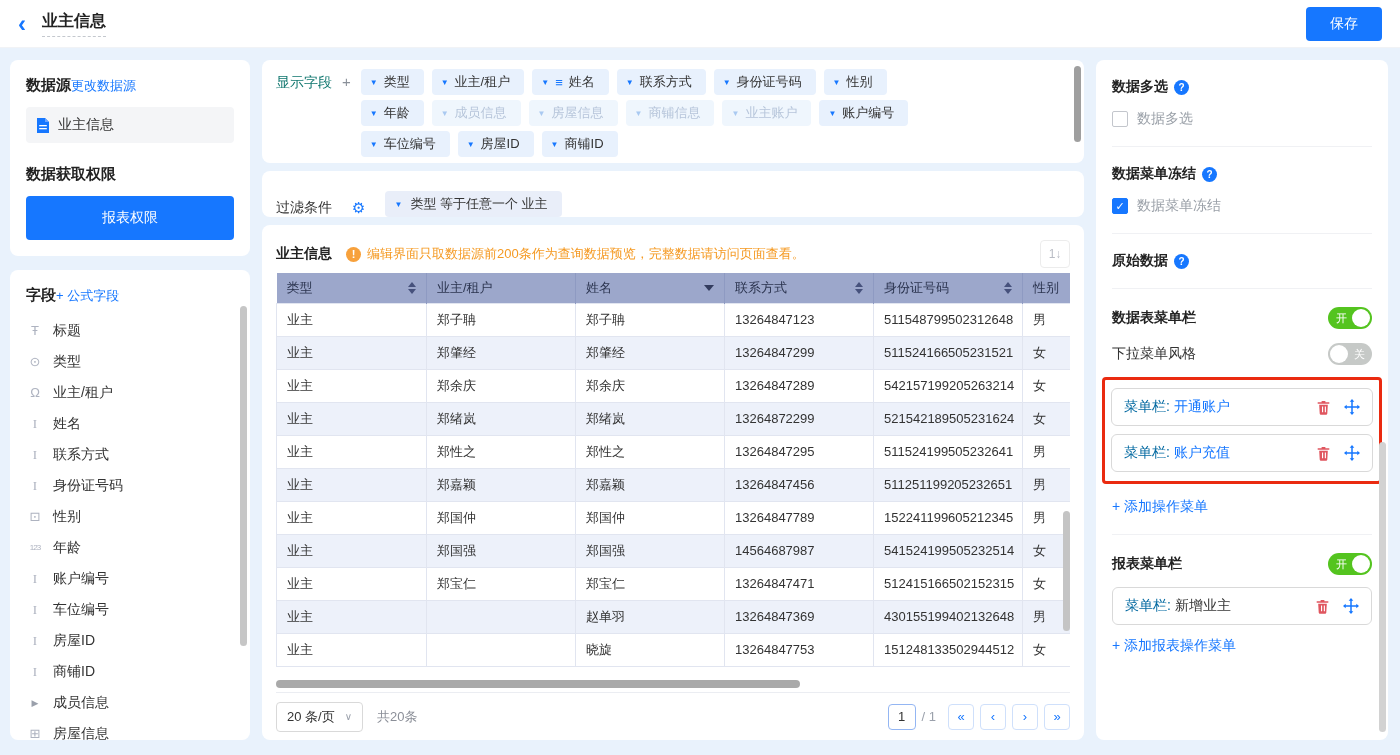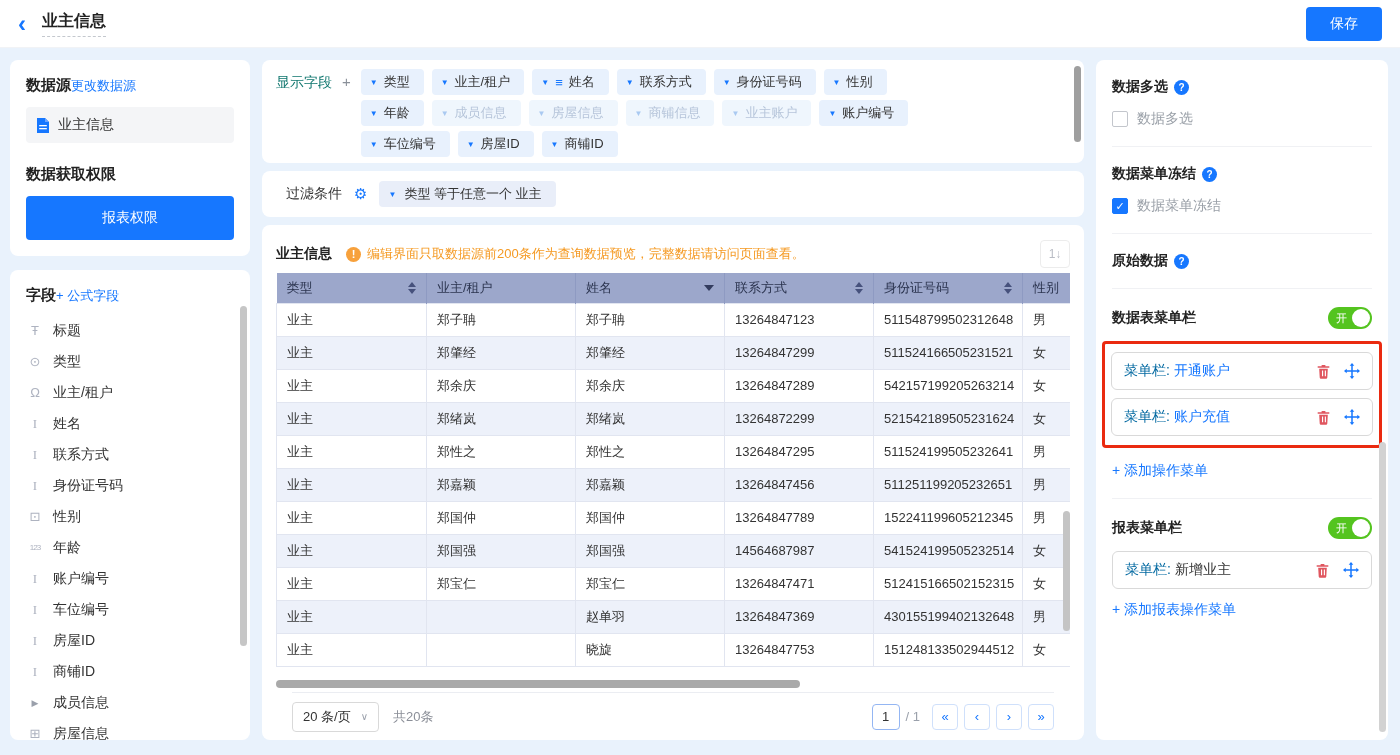--- a/index.html
+++ b/index.html
@@ -43,21 +43,21 @@
   .chips-label { font-size:14px; color:#0f766e; white-space:nowrap; padding-top:5px; }
   .chips-plus { color:#8a9099; font-size:15px; cursor:pointer; padding-top:4px; }
   .chip-rows { display:flex; flex-direction:column; gap:5px; }
   .chip-row { display:flex; gap:8px; }
   .chip { display:inline-flex; align-items:center; gap:6px; background:#e8f1fd; border-radius:4px; height:26px; padding:0 14px 0 9px; font-size:13px; color:#333; cursor:pointer; white-space:nowrap; }
   .chip .caret { color:#1677ff; font-size:8px; }
   .chip .sort-lines { color:#1677ff; font-size:13px; font-weight:bold; }
   .chip.disabled { background:#eff6fd; color:#b6c5da; }
   .chip.disabled .caret { color:#a9c9f1; }
 
-  .filter-card { height:46px; display:flex; align-items:center; gap:12px; padding:0 24px; flex:none; }
+  .filter-card { height:46px; display:flex; align-items:flex-end; gap:20px; padding:0 14px; flex:none; }
   .filter-label { font-size:14px; color:#333; }
   .gear { color:#1677ff; font-size:15px; cursor:pointer; }
   .filter-chip { background:#e9eef9; border-radius:4px; height:26px; display:inline-flex; align-items:center; gap:8px; padding:0 14px 0 9px; font-size:13px; color:#333; cursor:pointer; }
   .filter-chip .caret { color:#1677ff; font-size:8px; }
 
   .table-card { flex:1; padding:12px 14px 0; display:flex; flex-direction:column; position:relative; overflow:hidden; }
   .tbl-head-row { display:flex; align-items:center; gap:14px; height:34px; flex:none; }
   .tbl-title { font-size:14px; font-weight:bold; color:#222; }
   .warn { display:flex; align-items:center; gap:6px; }
   .warn-ico { width:15px; height:15px; border-radius:50%; background:#f7a13c; color:#fff; font-size:11px; font-weight:bold; display:flex; align-items:center; justify-content:center; flex:none; }
@@ -67,21 +67,21 @@
   table.tbl { border-collapse:collapse; table-layout:fixed; width:808px; font-size:13px; }
   .tbl th { background:#9ca7cb; color:#2b344f; font-weight:normal; height:30px; text-align:left; padding:0 10px; border-right:1px solid #8e9ac2; }
   .th-inner { display:flex; align-items:center; justify-content:space-between; }
   .sorts { display:flex; flex-direction:column; gap:2px; }
   .tri-up { width:0; height:0; border-left:4px solid transparent; border-right:4px solid transparent; border-bottom:5px solid #46517c; }
   .tri-down { width:0; height:0; border-left:4px solid transparent; border-right:4px solid transparent; border-top:5px solid #46517c; }
   .tri-down.big { border-left-width:5px; border-right-width:5px; border-top-width:6px; border-top-color:#333c5e; }
   .tbl td { height:33px; padding:0 10px; border:1px solid #e1e5f0; color:#333; background:#fff; overflow:hidden; white-space:nowrap; }
   .tbl tr.stripe td { background:#edf1fa; }
   .hthumb { position:absolute; left:0; bottom:4px; height:8px; width:66%; background:#a9a9a9; border-radius:4px; cursor:pointer; }
-  .pager { flex:none; height:48px; display:flex; align-items:center; border-top:1px solid #ebedf2; margin:0 16px; }
+  .pager { flex:none; height:48px; display:flex; align-items:center; border-top:1px solid #ebedf2; margin:0 0; }
   .psize { display:inline-flex; align-items:center; gap:10px; border:1px solid #d9d9d9; border-radius:4px; height:30px; padding:0 10px; font-size:13px; color:#333; cursor:pointer; }
   .psize .chev { color:#9aa0ab; font-size:10px; }
   .ptotal { margin-left:14px; font-size:13px; color:#8b8f98; }
   .pright { margin-left:auto; display:flex; align-items:center; gap:6px; }
   .pnum { width:28px; height:26px; border:1px solid #94b6f3; border-radius:4px; font-size:13px; color:#333; display:flex; align-items:center; justify-content:center; }
   .pof { color:#9aa0ab; font-size:13px; margin-right:6px; }
   .pbtn { width:26px; height:26px; border:1px solid #cfe0fb; border-radius:4px; background:#fff; color:#1677ff; font-size:13px; display:flex; align-items:center; justify-content:center; cursor:pointer; }
 
   
   .col-right { width:292px; flex:none; display:flex; }
@@ -511,20 +511,27 @@
 
       <div class="r-div"></div>
 
       <div class="toggle-row">
         <span class="t-label bold">数据表菜单栏</span>
         <span class="toggle on">
           <span class="t-text">开</span>
           <span class="t-knob"></span>
         </span>
       </div>
+      <div class="toggle-row">
+        <span class="t-label">下拉菜单风格</span>
+        <span class="toggle off">
+          <span class="t-text">关</span>
+          <span class="t-knob"></span>
+        </span>
+      </div>
 
       <div class="red-wrap">
         <div>
             <div class="menu-item">
               <span class="mi-prefix">菜单栏:</span>
               <span class="mi-value">开通账户</span>
               <span class="mi-icons">
                 <svg width="15" height="15" viewBox="0 0 16 16">
                   <path fill="#e0565f" d="M6 1h4v1.4h4.2V4H1.8V2.4H6V1zM3.4 5h9.2l-.55 9.3c-.05.9-.75 1.5-1.6 1.5H5.55c-.85 0-1.55-.6-1.6-1.5L3.4 5zm3 2v6h1.2V7H6.4zm3 0v6h1.2V7H9.4z"></path>
                 </svg>

